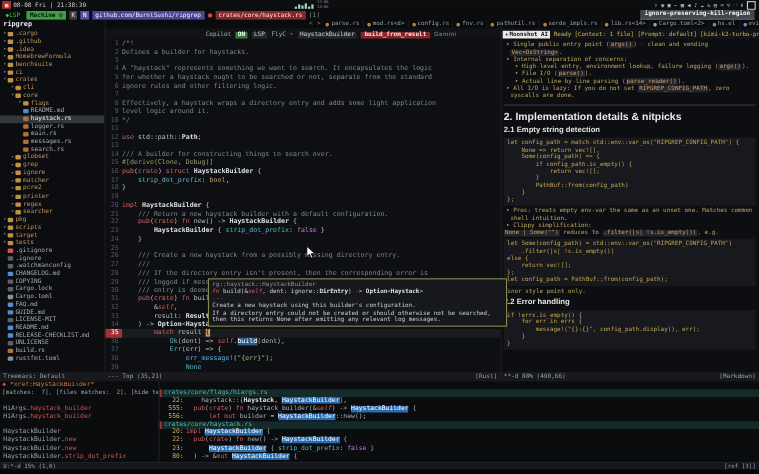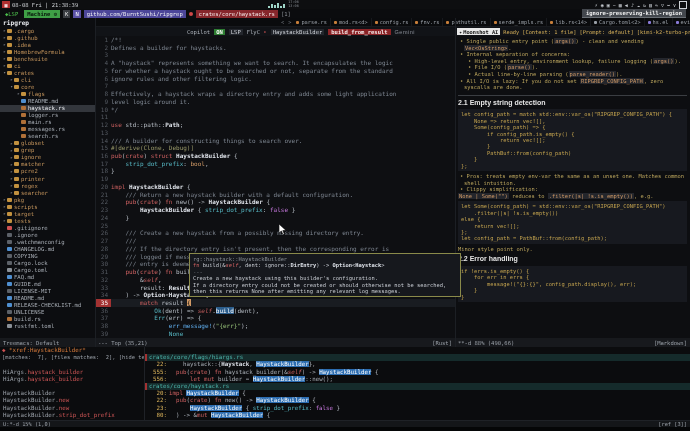--- a/index.html
+++ b/index.html
@@ -494,20 +494,21 @@
   <span class="gold">[kimi-k2-turbo-prev</span>
 </div>
 <div id="ai" class="abs">
     <div class="ab">• Single public entry point (<code>args()</code>) - clean and vending <code>Vec&lt;OsString&gt;</code>.</div>
     <div class="ab">• Internal separation of concerns:</div>
     <div class="ab l1">• High-level entry, environment lookup, failure logging (<code>args()</code>).</div>
     <div class="ab l1">• File I/O (<code>parse()</code>).</div>
     <div class="ab l1">• Actual line-by-line parsing (<code>parse_reader()</code>).</div>
     <div class="ab">• All I/O is lazy: If you do not set <code>RIPGREP_CONFIG_PATH</code>, zero syscalls are done.</div>
     <hr class="ahr">
+    <div class="ah2">2. Implementation details &amp; nitpicks</div>
     <div class="ah3">2.1 Empty string detection</div>
     <div class="acode">let config_path = match std::env::var_os("RIPGREP_CONFIG_PATH") {
     None =&gt; return vec![],
     Some(config_path) =&gt; {
         if config_path.is_empty() {
             return vec![];
         }
         PathBuf::from(config_path)
     }
 };</div>

